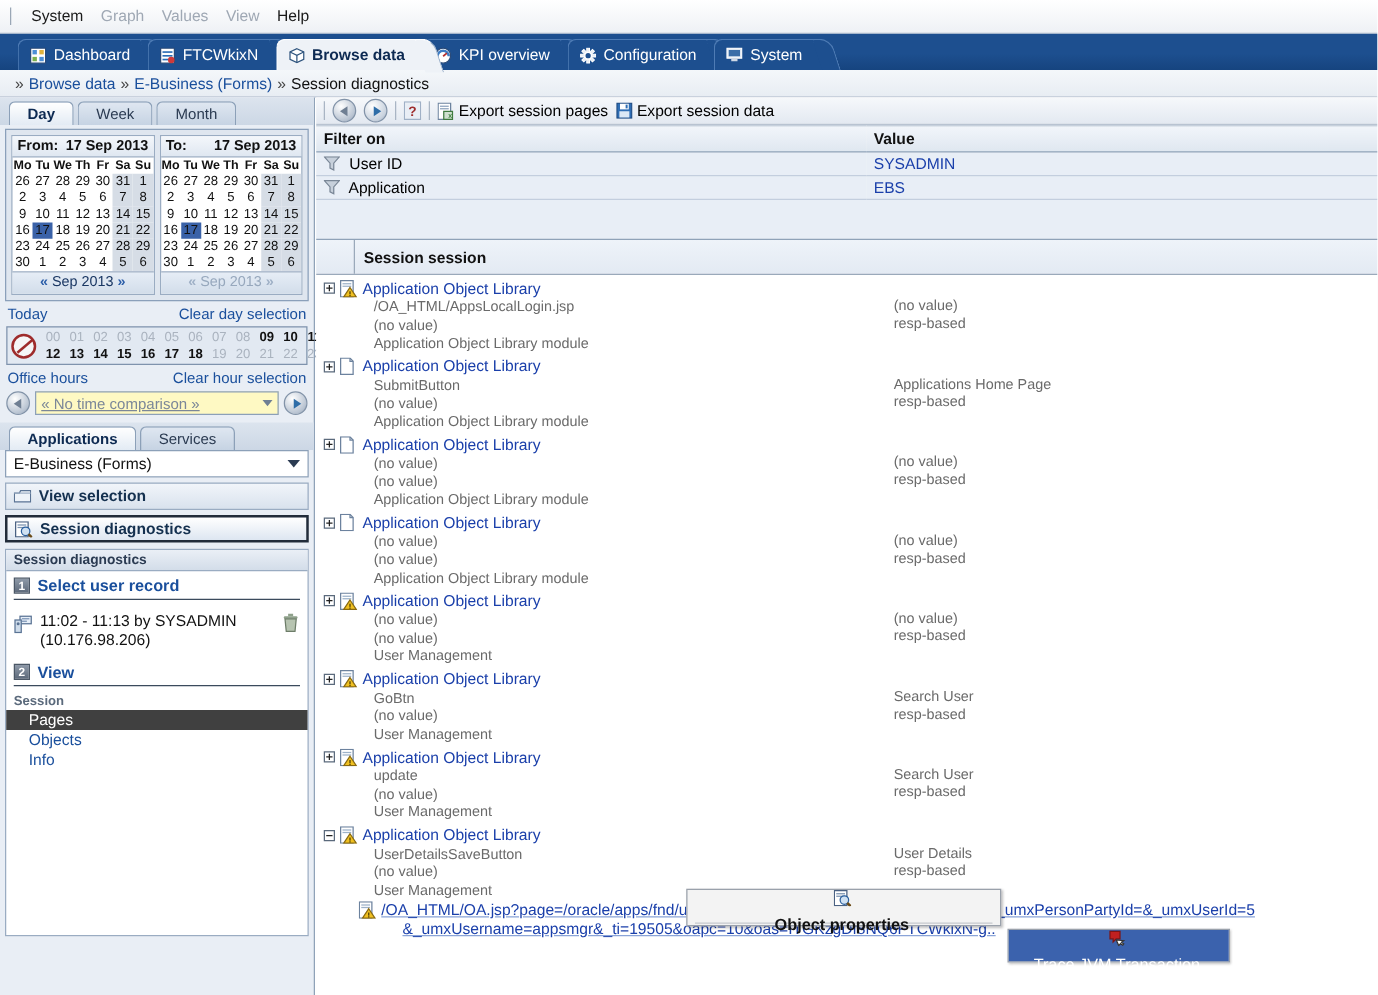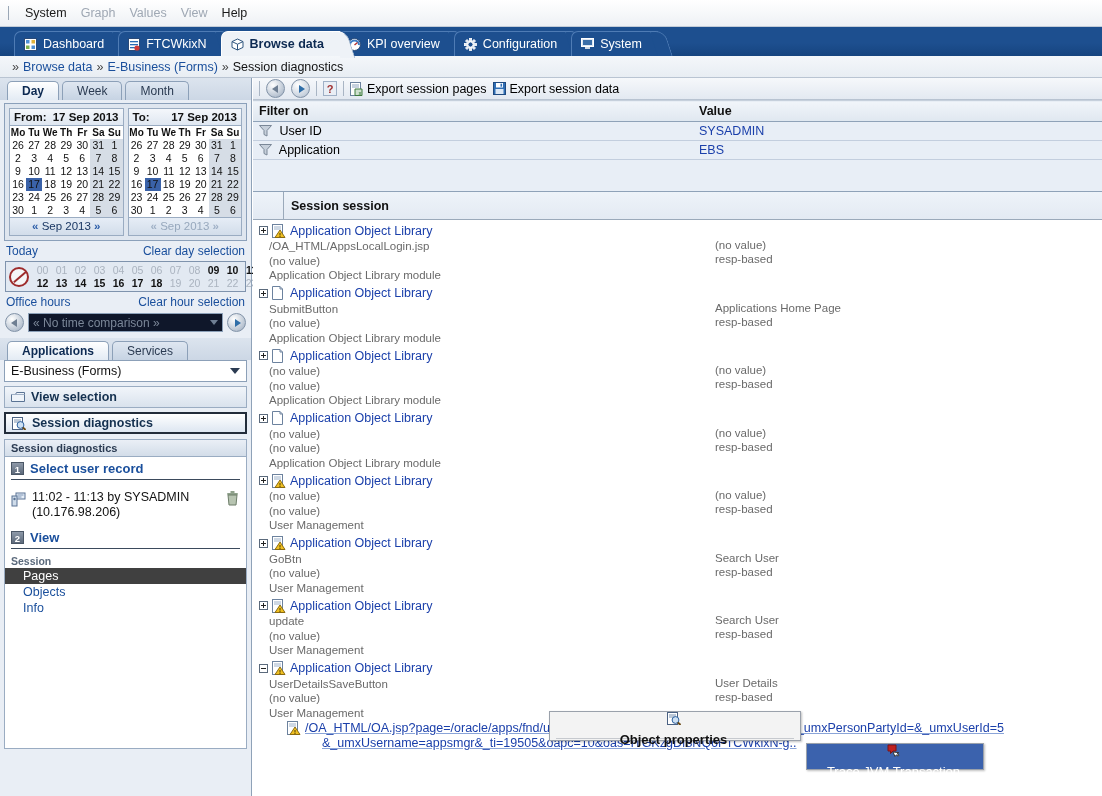--- a/index.html
+++ b/index.html
@@ -115,23 +115,23 @@
   .hr.on { color:#111; font-weight:bold; }
 
   .cmprow { display:flex; align-items:center; gap:4px; padding:2px 5px; }
   .rnd { width:19px; height:19px; border-radius:50%;
          background:radial-gradient(circle at 35% 30%, #ffffff, #b9c4d2 70%, #93a1b3);
          border:1px solid #8293a8; position:relative; flex:none; }
   .rnd::after { content:""; position:absolute; left:6px; top:5px;
          border-top:4px solid transparent; border-bottom:4px solid transparent; }
   .rnd.left::after { border-right:6px solid #6f7f93; left:5px; }
   .rnd.right::after { border-left:6px solid #2f6ea8; left:7px; }
-  .cmbsel { flex:1; height:19px; background:#0f172a; border:1px solid #8ca0b8;
+  .cmbsel { flex:1; height:19px; background:#fef9c3; border:1px solid #8ca0b8;
             display:flex; align-items:center; justify-content:space-between;
-            padding:0 4px; font-size:12px; color:#7b8798; }
+            padding:0 4px; font-size:12px; color:#7b8798;text-decoration:underline; }
   .caret { width:0;height:0;border-left:4px solid transparent;border-right:4px solid transparent;
            border-top:5px solid #6f7f93; }
 
   .appsel { margin:0 4px; height:22px; background:#ffffff; border:1px solid #8ca0b8;
             display:flex; align-items:center; justify-content:space-between;
             padding:0 6px; font-size:12.5px; color:#111; }
   .caret2 { width:0;height:0;border-left:5px solid transparent;border-right:5px solid transparent;
             border-top:6px solid #2b3b52; }
 
   .secbtn { margin:4px 4px 0 4px; height:22px; display:flex; align-items:center;
@@ -182,21 +182,21 @@
   .acthdr .t { padding-left:7px; font-size:12.5px; font-weight:bold; color:#111; }
 
   .actbody { position:relative; background:#ffffff; height:578px; overflow:hidden; }
   .arow { position:relative; padding:2px 0 0 0; }
   .atitle { display:flex; align-items:center; gap:4px; padding-left:6px; height:17px; }
   .expander { width:9px;height:9px; border:1px solid #5b6a7c; background:#ffffff;
               position:relative; flex:none; }
   .expander::before{content:"";position:absolute;left:1px;top:3px;width:5px;height:1px;background:#222;}
   .expander.plus::after{content:"";position:absolute;left:3px;top:1px;width:1px;height:5px;background:#222;}
   .atitle .lnk { color:#1a3faa; font-size:12.5px; }
-  .asub { font-size:11.5px; color:#6a6a6a; line-height:14.5px; padding-left:16px; }
+  .asub { font-size:11.5px; color:#6a6a6a; line-height:14.5px; padding-left:46px; }
   .acol2 { position:absolute; left:462px; font-size:11.5px; color:#6a6a6a; }
   .urlline { display:flex; gap:4px; padding-left:34px; margin-top:1px; }
   .urlline .u { color:#1a3faa; font-size:12.5px; line-height:15px;
                 text-decoration:underline; text-decoration-color:#8aa4d8; }
 
   
   .ctx { position:absolute; background:#f3f3f3; border:1px solid #9aa1ab;
          box-shadow:1px 1px 2px rgba(0,0,0,.25); z-index:50; }
   .ctxitem { display:flex; align-items:center; gap:7px; height:25px;
              padding:0 10px 0 7px; font-size:13px; color:#111; white-space:nowrap;flex-direction:column; }

